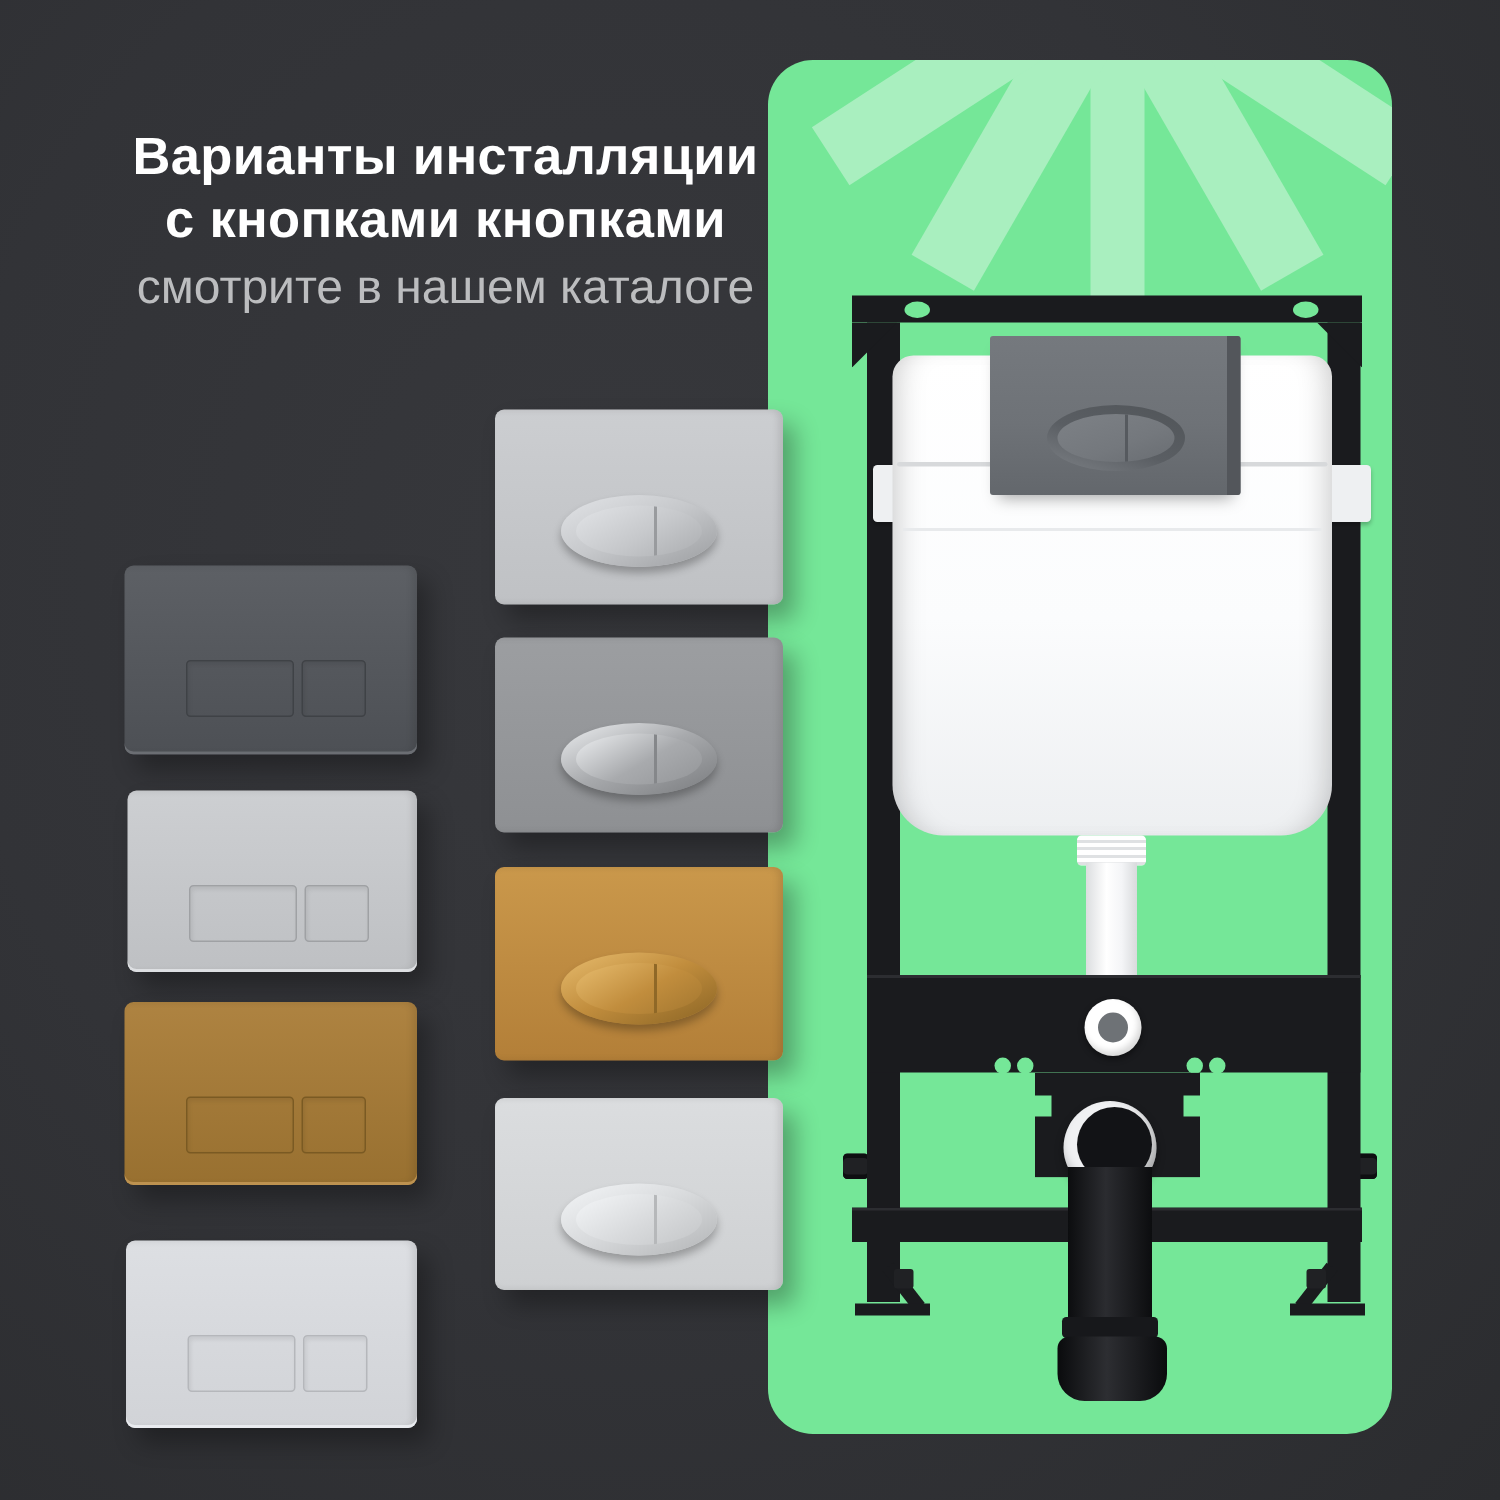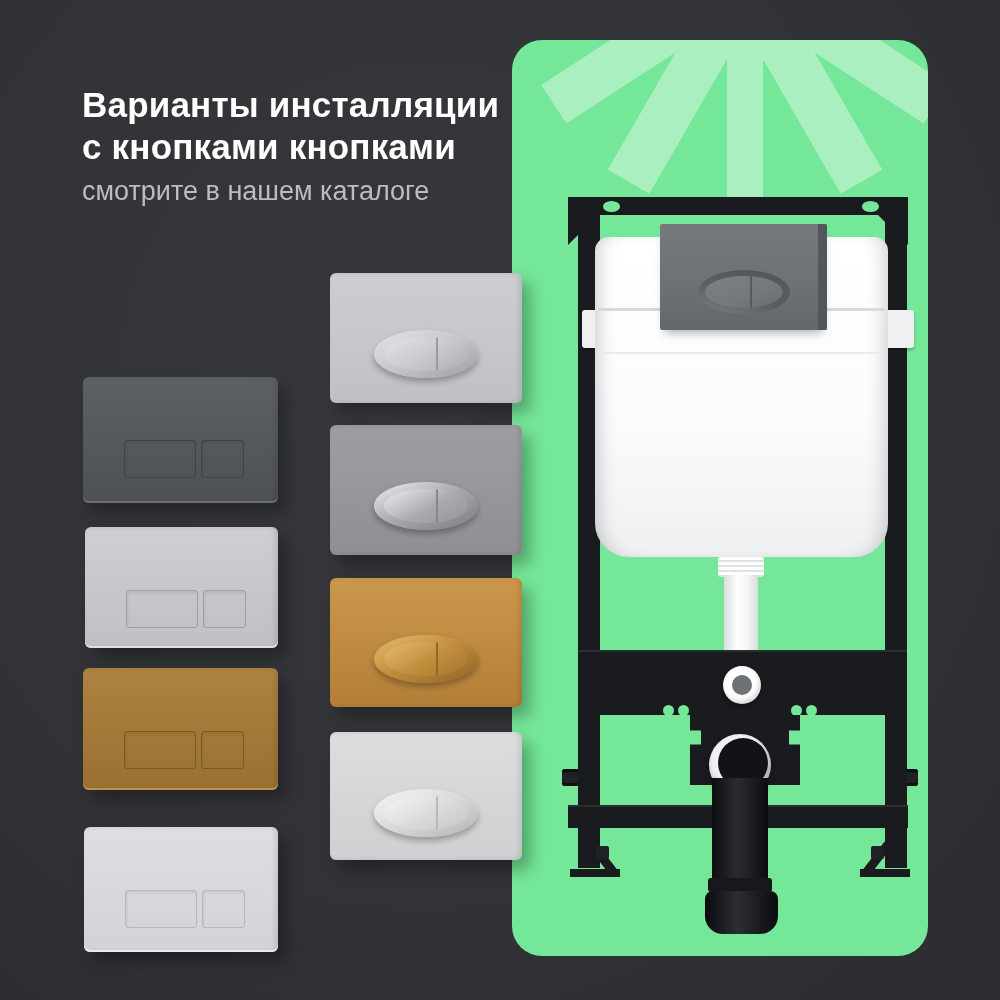--- a/index.html
+++ b/index.html
@@ -11,23 +11,23 @@
   *{margin:0;padding:0;box-sizing:border-box;}
   html,body{width:1000px;height:1000px;}
   body{
     position:relative;width:1000px;height:1000px;overflow:hidden;
     background:radial-gradient(ellipse at 42% 38%, #37383c 0%, var(--bg) 55%, #2b2c2f 100%);
     font-family:"Liberation Sans","DejaVu Sans",sans-serif;
   }
   .abs{position:absolute;}
 
   
-  .header{left:82px;top:84px;width:430px;}
+  .header{left:82px;top:84px;width:430px;text-align:center;}
   .title{font-size:35px;line-height:42px;font-weight:700;color:var(--title);letter-spacing:.2px;}
-  .subtitle{margin-top:7px;font-size:27px;line-height:32px;font-weight:400;color:var(--sub);}
+  .subtitle{margin-top:7px;font-size:32px;line-height:32px;font-weight:400;color:var(--sub);}
 
   
   .panel{left:512px;top:40px;width:416px;height:916px;border-radius:30px;background:var(--green);overflow:hidden;}
   .rays{left:233px;top:-60px;width:0;height:0;}
   .ray{position:absolute;top:0;background:var(--ray);transform-origin:50% 0;}
   .ray.r1{left:-23px;width:46px;height:228px;transform:rotate(-57deg);}
   .ray.r2{left:-24px;width:48px;height:233px;transform:rotate(-30deg);}
   .ray.r3{left:-18px;width:36px;height:226px;}
   .ray.r4{left:-24px;width:48px;height:233px;transform:rotate(30deg);}
   .ray.r5{left:-23px;width:46px;height:228px;transform:rotate(57deg);}

